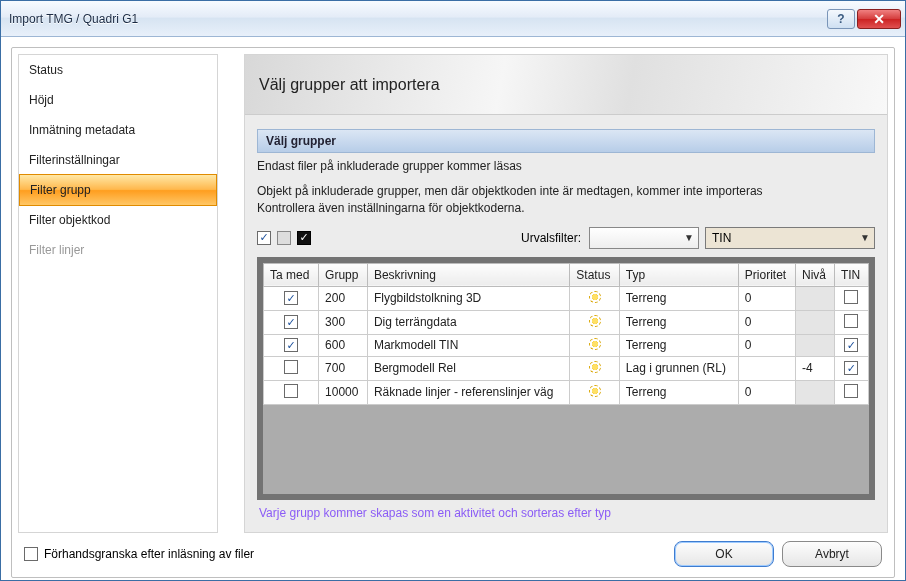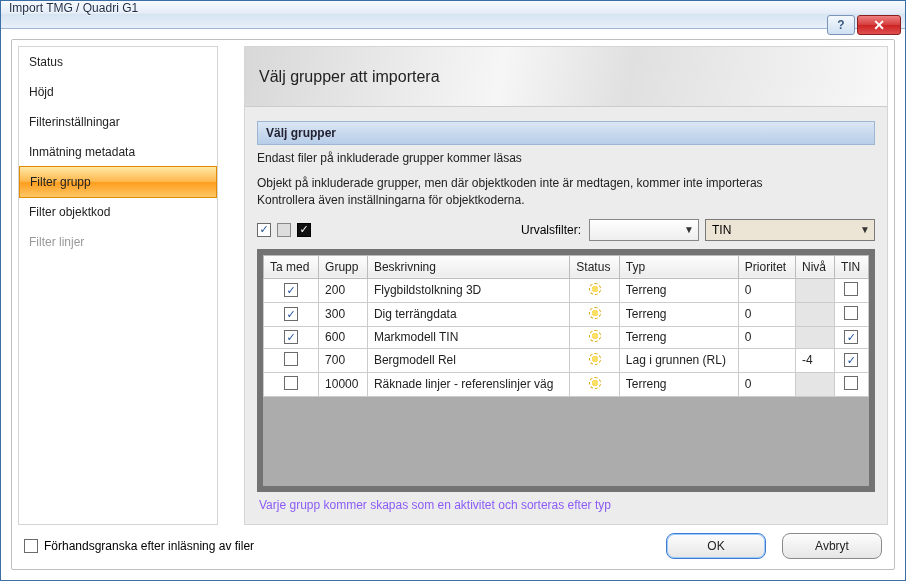--- a/index.html
+++ b/index.html
@@ -7,28 +7,27 @@
     margin: 0;
     font-family: "Segoe UI", Tahoma, sans-serif;
     font-size: 12px;
     background: #fff;
     width: 906px;
     height: 581px;
     overflow: hidden;
     border: 1px solid #3a6ea5;
   }
   .titlebar {
-    height: 28px;
+    height: 36px;
     background: linear-gradient(#f7fbff, #e4ecf7 45%, #d7e4f2 50%, #e8f0fa);
     border-bottom: 1px solid #9db6d4;
     display: flex;
-    align-items: flex-start;
+    align-items: center;
     padding: 0 4px 0 8px;
     position: relative;
-    flex-direction: column;
   }
   .titlebar .title { color: #1b2b44; text-shadow: 0 1px 0 #fff; }
   .titlebtns { margin-left:auto; display:flex; gap:2px; }
   .tb-btn {
     width: 28px; height:20px;
     border:1px solid #7a95b8;
     background: linear-gradient(#f4f8fd,#cfe0f2);
     border-radius:3px;
     display:flex; align-items:center; justify-content:center;
     font-weight:bold; color:#3a5a80;
@@ -140,21 +139,21 @@
   .status-icon {
     width:12px; height:12px;
     display:inline-block;
     background: radial-gradient(circle,#ffe066 40%, #e0b000 45%, transparent 50%);
     border:1px dashed #d8a400;
     border-radius:50%;
   }
   .grid-fill { flex:1; background:#acacac; }
   .footer-hint { margin:6px 2px 2px; color:#8b5cf6; }
   .bottom-row {
-    display:flex; align-items:center; gap:16px;
+    display:flex; align-items:center; gap:8px;
     padding:8px 6px 4px;
   }
   .bottom-row .spacer { flex:1; }
   .btn {
     min-width:100px; height:26px;
     border:1px solid #8a8a8a;
     background:linear-gradient(#fdfdfd,#e6e6e6);
     border-radius:8px;
     display:flex; align-items:center; justify-content:center;
     color:#222;
@@ -174,22 +173,22 @@
     </div>
   </div>
 </div>
 
 <div class="client">
   <div class="frame">
     <div class="main-split">
       <div class="sidebar" id="sidebar">
           <div class="nav-item">Status</div>
           <div class="nav-item">Höjd</div>
+          <div class="nav-item">Inmätning metadata</div>
           <div class="nav-item">Filterinställningar</div>
-          <div class="nav-item">Inmätning metadata</div>
           <div class="nav-item selected">Filter grupp</div>
           <div class="nav-item">Filter objektkod</div>
           <div class="nav-item disabled">Filter linjer</div>
         </div>
 
       <div class="content">
         <div class="content-head">Välj grupper att importera</div>
         <div class="content-body">
           <div class="section-head">Välj grupper</div>
           <div class="hint">Endast filer på inkluderade grupper kommer läsas</div>

